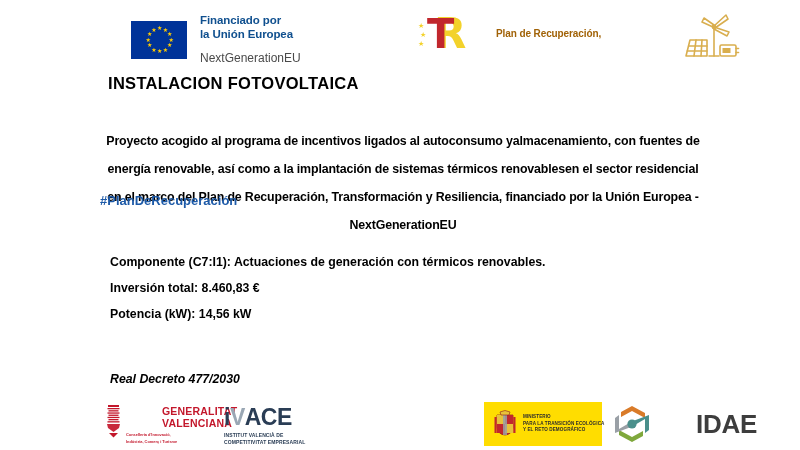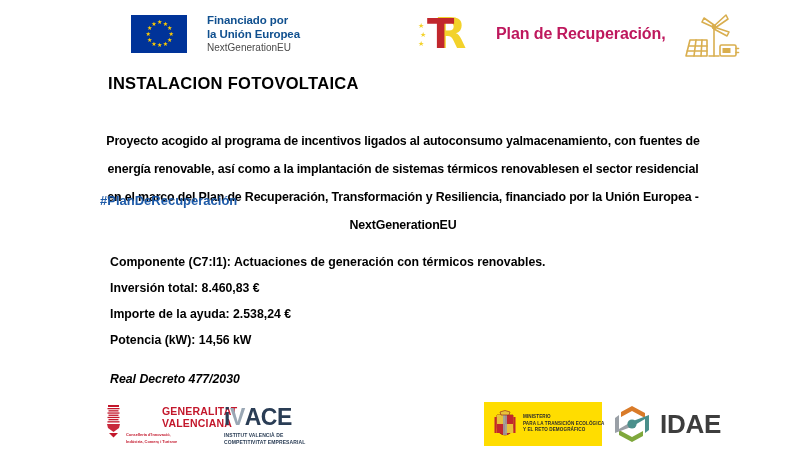--- a/index.html
+++ b/index.html
@@ -19,21 +19,21 @@
     top: 0; left: 0; right: 0;
     height: 68px;
     display: flex;
     align-items: center;
   }
 
   
   .eu-logo {
     position: absolute;
     left: 90px; top: 14px;
-    display: flex; align-items: center; gap: 20px; padding-left: 41px;
+    display: flex; align-items: center; gap: 13px; padding-left: 41px;
   }
   .eu-flag {
     width: 56px; height: 38px;
     background: #003399;
     position: relative;
     flex: none;
   }
   .eu-stars { position: absolute; inset: 0; }
   .eu-star {
     position: absolute;
@@ -42,22 +42,22 @@
     font-size: 6px;
     line-height: 4px;
     text-align: center;
   }
   .eu-text { line-height: 1.18; }
   .eu-text .l1, .eu-text .l2 {
     font-size: 11.5px; font-weight: bold; color: #10508f;
     letter-spacing: -0.1px; white-space: nowrap;
   }
   .eu-text .l3 {
-    font-size: 10px; color: #4a4a4a; white-space: nowrap;
-    margin-top: 1px;
+    font-size: 12px; color: #4a4a4a; white-space: nowrap;
+    margin-top: 10px;
   }
 
   
   .prtr-logo {
     position: absolute;
     left: 418px; top: 14px;
     display: flex; align-items: center; gap: 10px;
   }
   .prtr-mark {
     width: 52px; height: 40px; position: relative; flex: none;
@@ -70,21 +70,21 @@
   .prtr-mark .t-letter {
     position: absolute; left: 9px; top: 0;
     font-size: 40px; font-weight: bold; line-height: 40px;
     color: #C1272D; font-family: "DejaVu Sans", sans-serif;
   }
   .prtr-mark .mini-star {
     position: absolute; color: #F3D22B; font-size: 7px; line-height: 7px;
   }
   .prtr-text { line-height: 1.25; }
   .prtr-text div {
-    font-size: 16px; font-weight: bold; color: #be185d;
+    font-size: 10px; font-weight: bold; color: #a16207;
     white-space: nowrap; letter-spacing: -0.1px; padding-left: 16px;
   }
 
   
   .renew-icon {
     position: absolute; right: 58px; top: 10px;
     width: 66px; height: 52px;
   }
 
   
@@ -180,21 +180,21 @@
   }
 
   
   .idae {
     position: absolute; left: 612px; top: 6px;
     display: flex; align-items: center; gap: 8px;
   }
   .idae-mark { width: 40px; height: 40px; flex: none; }
   .idae-word {
     font-size: 26px; font-weight: bold; color: #3d3d3d;
-    letter-spacing: -0.3px; line-height: 26px;
+    letter-spacing: -0.3px; line-height: 26px; margin-left: 36px;
   }
 </style>
 </head>
 <body>
 
 <div class="header">
 
   <div class="eu-logo">
     <div class="eu-flag">
       <div class="eu-stars" id="eu-stars">
@@ -258,21 +258,20 @@
 </div>
 
 <div class="page-title">INSTALACION FOTOVOLTAICA</div>
 
 <div class="lead">Proyecto  acogido al programa de incentivos ligados al autoconsumo yalmacenamiento, con fuentes de energía renovable, así como a la implantación de sistemas térmicos renovablesen el sector residencial en el marco del Plan de Recuperación, Transformación y Resiliencia, financiado por la Unión Europea - NextGenerationEU</div>
 <div class="hashtag">#PlanDeRecuperación</div>
 
 <div class="details" id="details-list">
     <div class="detail-row">Componente (C7:I1): Actuaciones de generación con térmicos renovables.</div>
     <div class="detail-row">Inversión total: 8.460,83 €</div>
-    <div class="detail-row">Importe de la ayuda:  2.538,24 €</div>
     <div class="detail-row">Potencia (kW): 14,56 kW</div>
   </div>
 <div class="decreto">Real Decreto 477/2030</div>
 
 <div class="footer">
 
   <div class="gva">
     <div class="gva-shield">
       <svg viewBox="0 0 15 34" width="15" height="34">
         <g fill="#C3172B">

